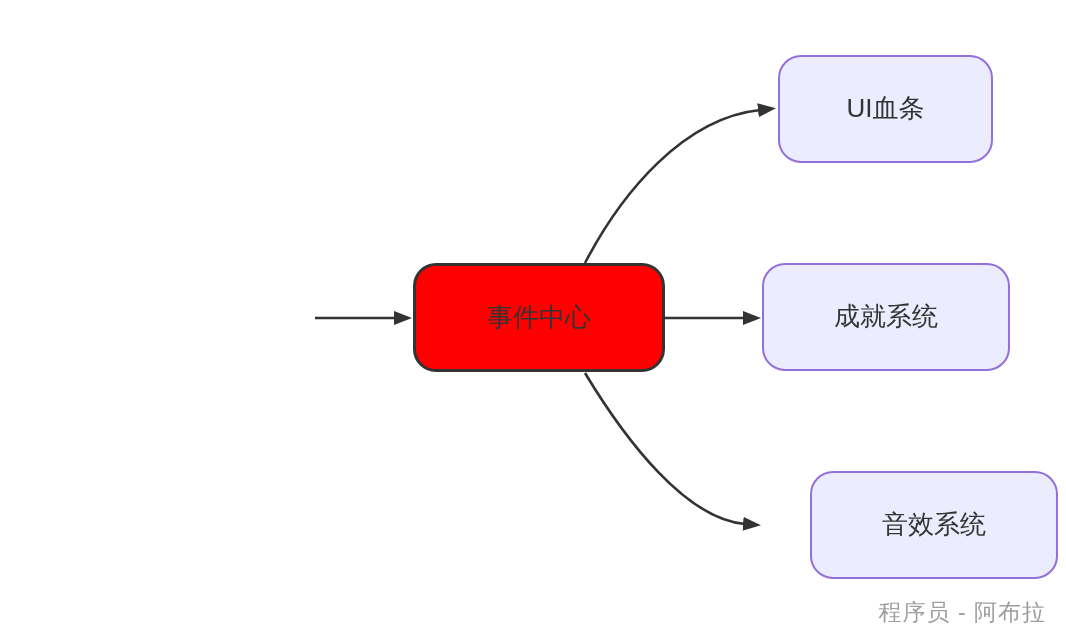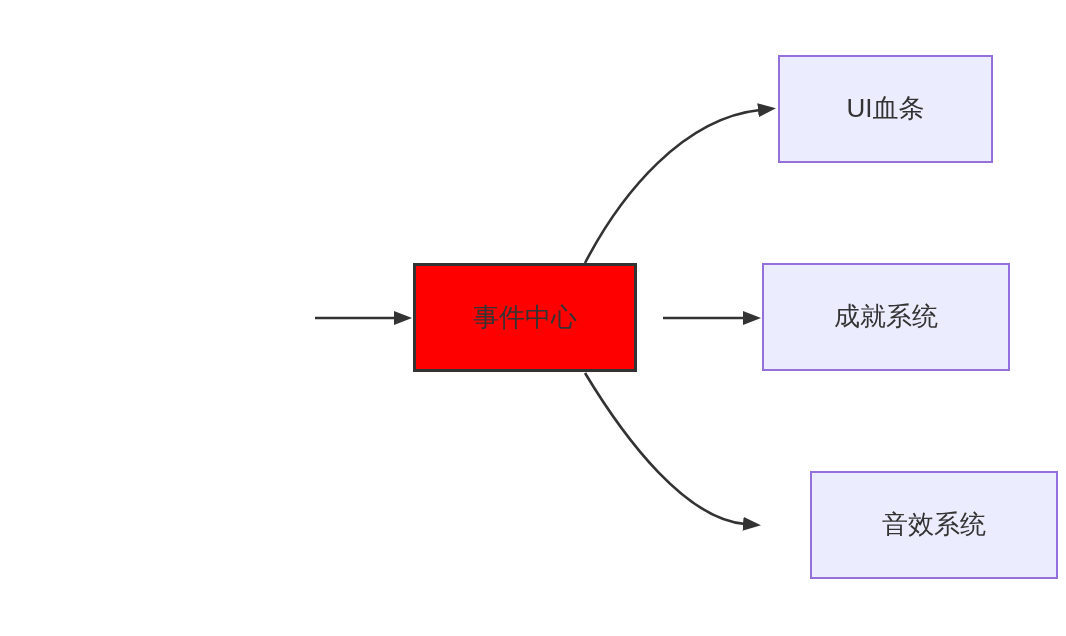--- a/index.html
+++ b/index.html
@@ -26,31 +26,32 @@
   .node {
     position: absolute;
     box-sizing: border-box;
     display: flex;
     align-items: center;
     justify-content: center;
     font-size: 26px;
     color: #333333;
     text-align: center;
     line-height: 1.2;
+    border-radius: 23px;
   }
   .node--default {
     background: #ECECFF;
     border: 2px solid #9370DB;
   }
   .node--highlight {
     background: #FF0000;
     border: 3px solid #333333;
   }
   .node--player-hp   { left: 56px;  top: 264px; width: 259px; height: 107px; }
-  .node--event       { left: 413px; top: 263px; width: 224px; height: 109px; text-align: center; }
+  .node--event       { left: 413px; top: 263px; width: 252px; height: 109px; text-align: center; }
   .node--ui-health   { left: 778px; top: 55px;  width: 215px; height: 108px; }
   .node--achievement { left: 762px; top: 263px; width: 248px; height: 108px; }
   .node--sound       { left: 762px; top: 471px; width: 248px; height: 108px; margin-left: 48px; }
   .watermark {
     position: absolute;
     right: 20px;
     bottom: 8px;
     font-size: 23px;
     color: #9E9E9E;
     text-shadow: 1px 1px 1px #ffffff;
@@ -84,14 +85,15 @@
   </div>
 
   <div class="node node--default node--achievement">
     <span>成就系统</span>
   </div>
 
   <div class="node node--default node--sound">
     <span>音效系统</span>
   </div>
 
+  <div class="watermark">程序员 - 阿布拉</div>
 
 </div>
 
 </body></html>

